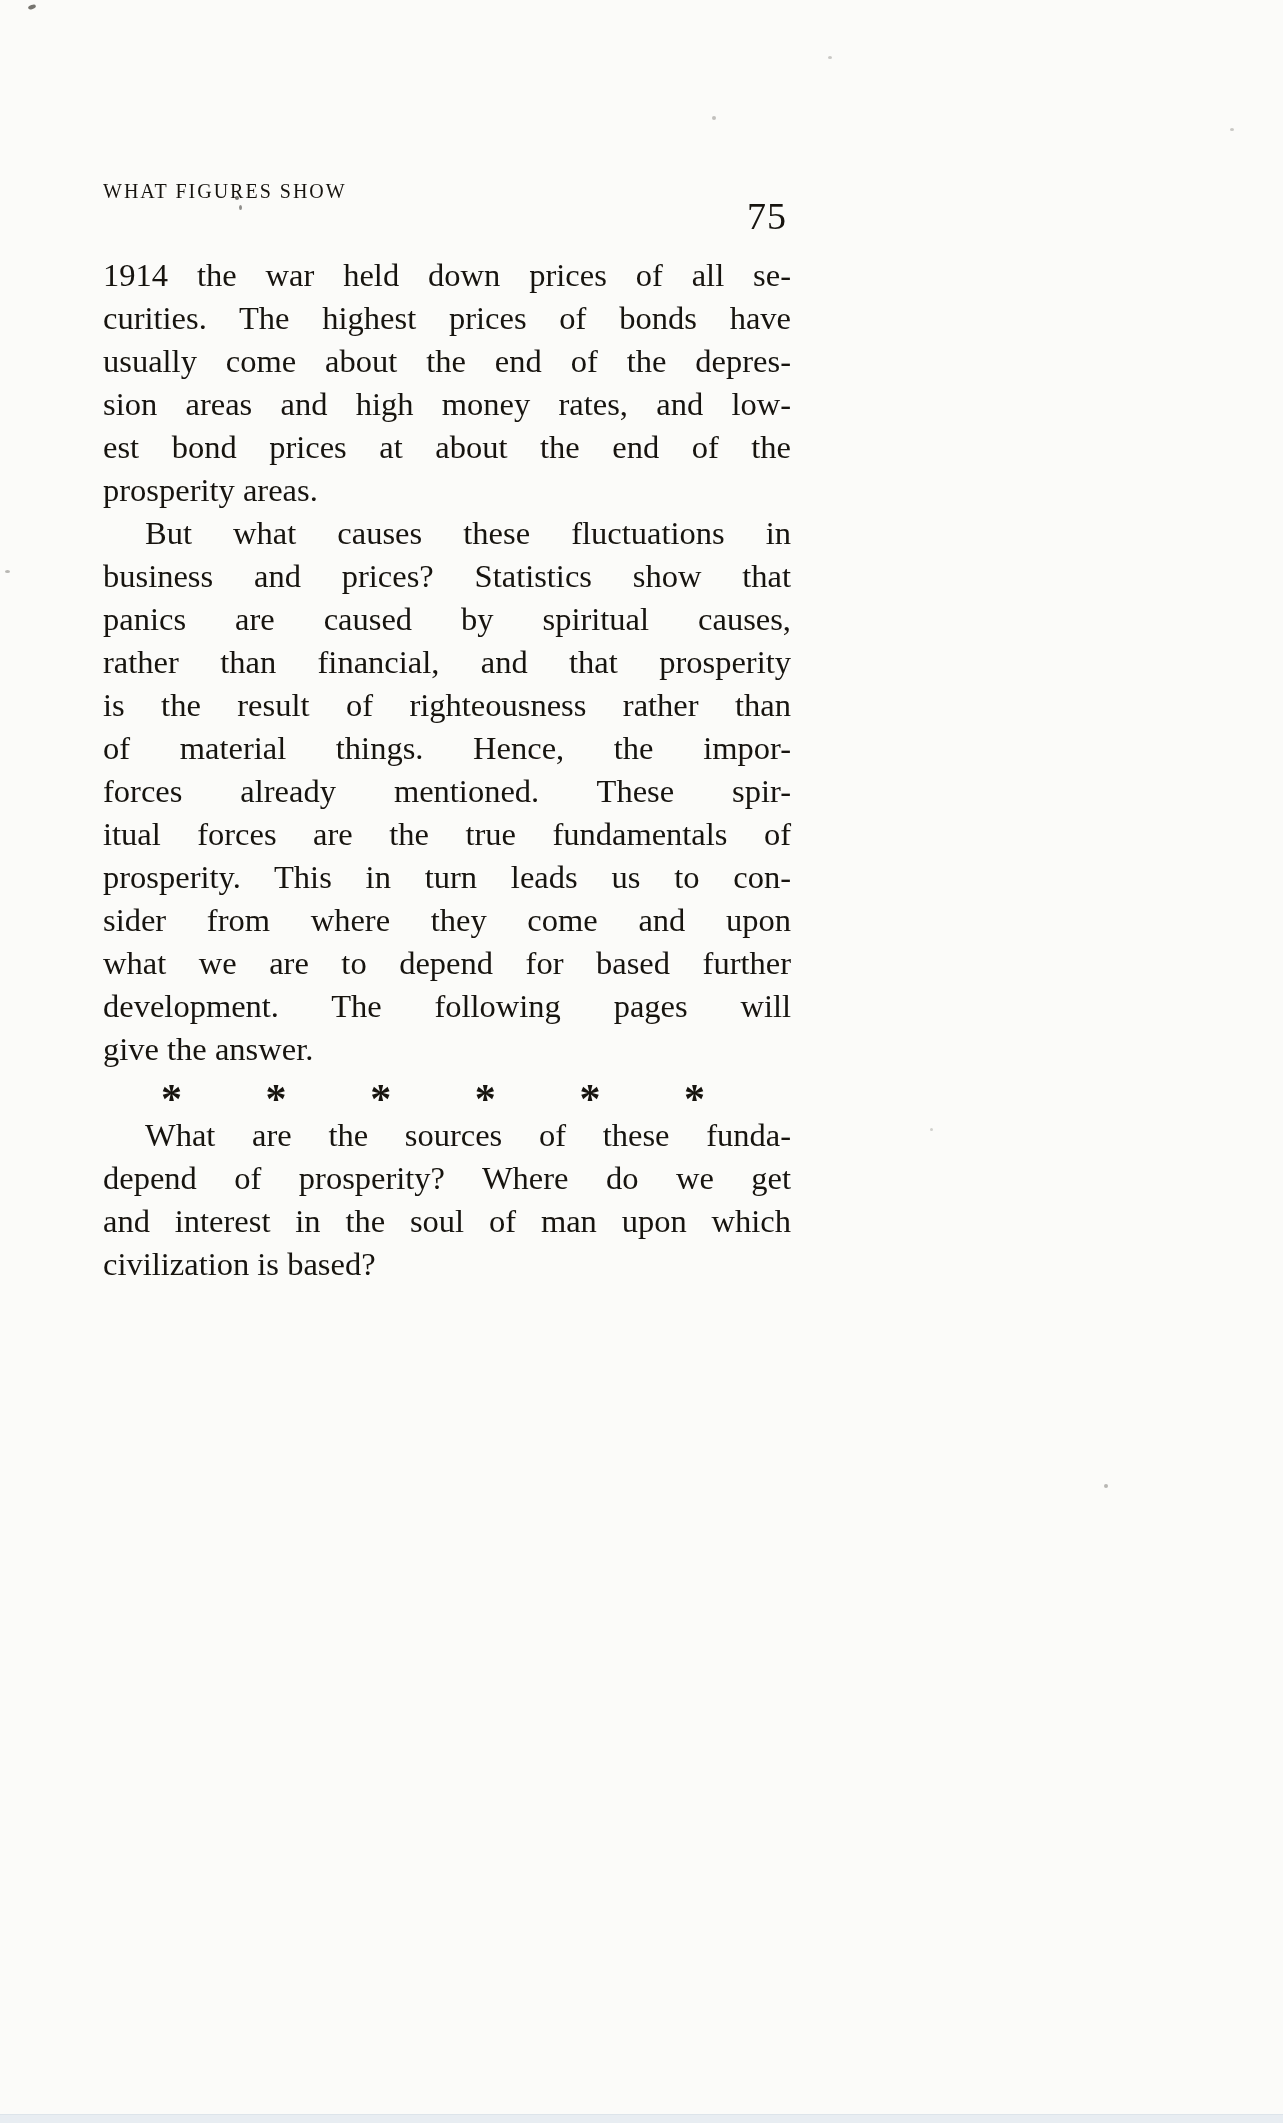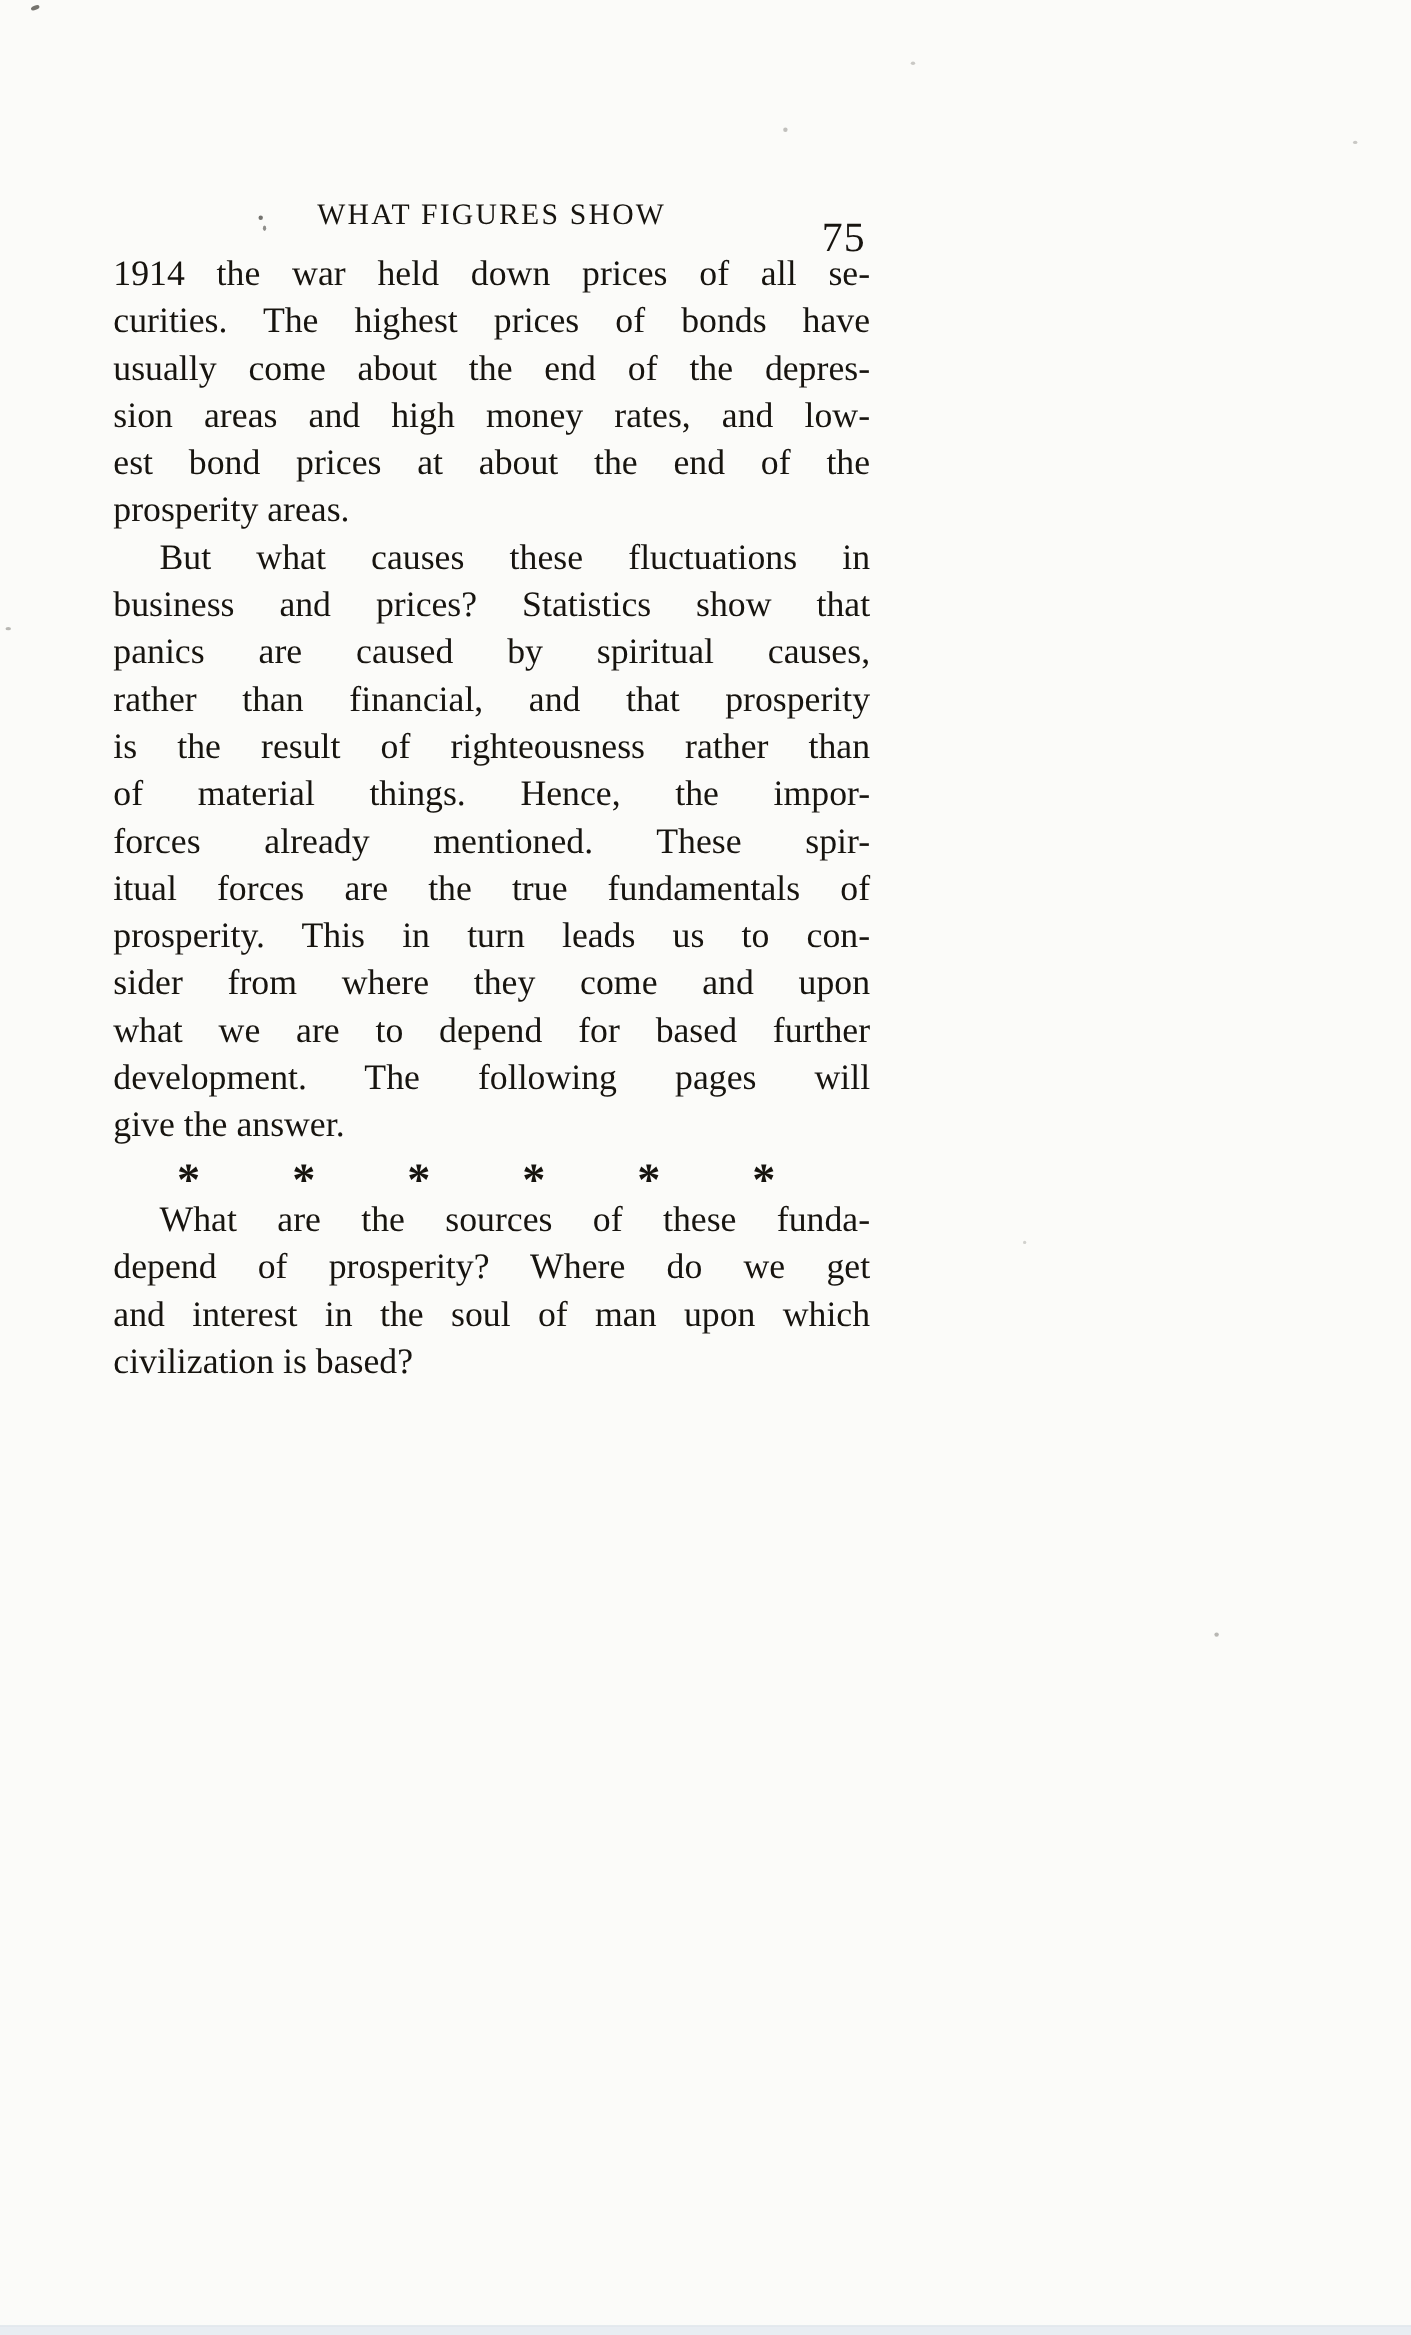--- a/index.html
+++ b/index.html
@@ -16,22 +16,22 @@
 
   
   .header-row {
     position: absolute;
     top: 180px;
     left: 103px;
     width: 688px;
     height: 42px;
   }
   .header-title {
-    text-align: center;
-    font-size: 27px;
+    text-align: left;
+    font-size: 20px;
     letter-spacing: 2px;
     font-weight: normal;
   }
   .page-number {
     position: absolute;
     right: 4px;
     top: 14px;
     font-size: 38px;
     letter-spacing: 1px;
   }
@@ -53,21 +53,21 @@
     width: 3px;
     height: 5px;
     border-radius: 50%;
     background: #3c3a36;
     opacity: .8;
   }
 
   
   .body-block {
     position: absolute;
-    top: 228px;
+    top: 254px;
     left: 103px;
     width: 688px;
     font-size: 32.5px;
     line-height: 43px;
   }
   .line {
     text-align: justify;
     text-align-last: justify;
   }
   .line.flush { text-align-last: left; }

